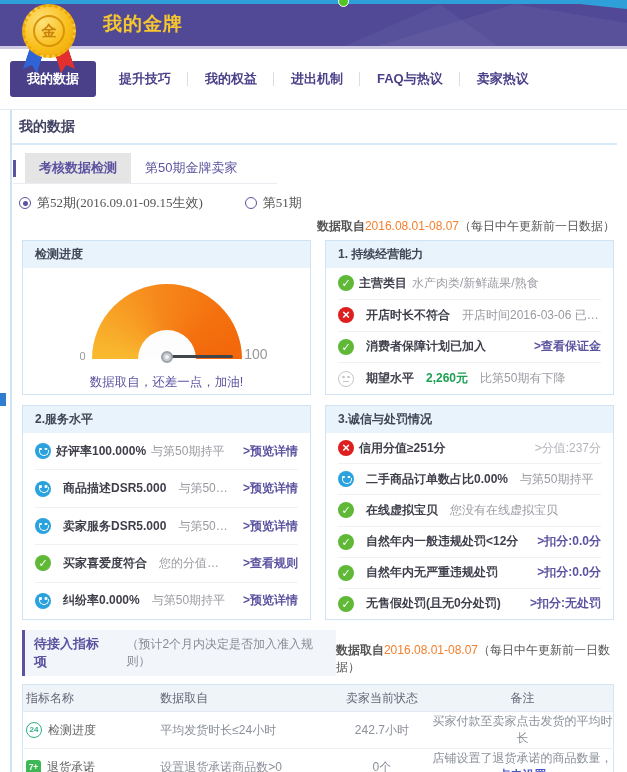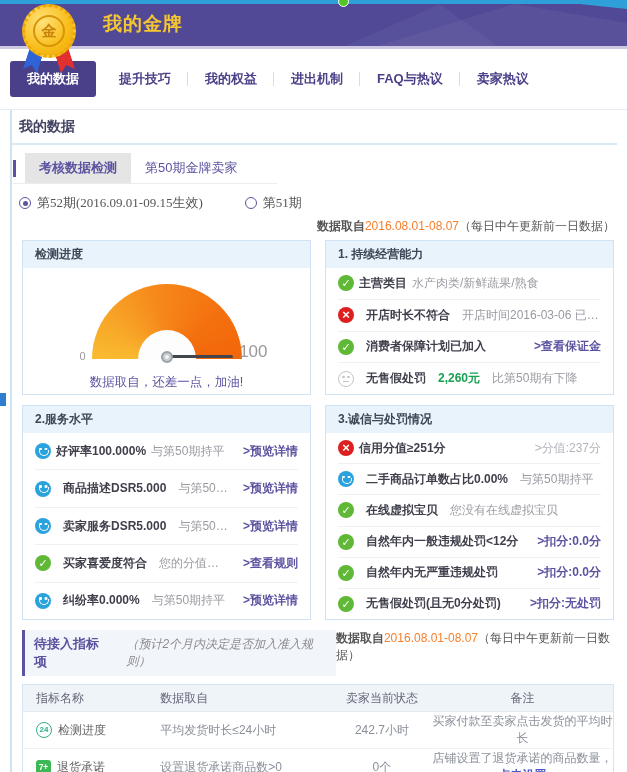--- a/index.html
+++ b/index.html
@@ -102,37 +102,37 @@
   .gauge-arc{width:150px;height:75px;border-radius:150px 150px 0 0;
       background:conic-gradient(from 270deg at 50% 100%,
         #f9bb30 0deg,#f6891b 80deg,#f4700f 140deg,#f2660a 180deg,#f2660a 360deg);}
   .gauge-hole{position:absolute;left:46px;bottom:0;width:58px;height:29px;
       border-radius:58px 58px 0 0;background:#fdfdfd;}
   .needle{position:absolute;left:74px;bottom:1px;width:67px;height:3px;background:#42464b;border-radius:2px;}
   .hub{position:absolute;left:69px;bottom:-4px;width:12px;height:12px;border-radius:50%;
       background:#c7ccd1;border:2px solid #9aa1a8;}
   .hub::after{content:'';position:absolute;left:2px;top:2px;width:4px;height:4px;border-radius:50%;background:#f2f3f4;}
   .gauge-min{position:absolute;left:-12px;bottom:-3px;color:#999;font-size:11px;}
-  .gauge-max{position:absolute;right:-26px;bottom:-3px;color:#999;font-size:17px;}
+  .gauge-max{position:absolute;right:-26px;bottom:-3px;color:#999;font-size:14px;}
   .gauge-msg{text-align:center;color:#5b53a0;margin-top:15px;font-size:12.5px;}
 
   
   .pending{margin:10px 0 0 10px;width:592px;}
-  .pending-head{display:flex;align-items:flex-start;}
+  .pending-head{display:flex;align-items:flex-end;}
   .ph-box{display:inline-flex;align-items:center;background:#f2f5f9;border-left:3px solid #5b53a0;
           padding:5px 14px 5px 9px;}
   .ph-title{color:#5b53a0;font-weight:bold;font-size:13px;}
-  .ph-sub{color:#8a8a94;font-size:12px;margin-left:20px;font-style:italic;}
+  .ph-sub{color:#8a8a94;font-size:12px;margin-left:20px;}
   .ph-note{margin-left:auto;font-size:12px;color:#555;}
   .ptable{width:100%;border-collapse:collapse;margin-top:8px;border:1px solid #d4e5f3;background:#fff;}
   .ptable th{background:#eff4f9;color:#667;font-weight:normal;font-size:12px;height:27px;
              border-bottom:1px solid #e2ebf3;text-align:left;}
   .ptable td{height:37px;color:#8a8f99;font-size:12px;border-bottom:1px solid #eef2f6;text-align:left;}
   .ptable th.c,.ptable td.c{text-align:center;}
-  .ptable th:first-child,.ptable td:first-child{padding-left:13px;}
+  .ptable th:first-child,.ptable td:first-child{padding-left:3px;}
   .ptable th:nth-child(2),.ptable td:nth-child(2){padding-left:8px;}
   .iname{color:#666;}
   .note-link{color:#4a55c8;font-weight:bold;cursor:pointer;text-decoration:none;}
   .ti{display:inline-block;vertical-align:middle;margin-right:6px;}
   .ti-circle{width:16px;height:16px;border-radius:50%;border:1.5px solid #2fae8a;color:#2fae8a;
              font-size:8px;line-height:13px;text-align:center;font-weight:bold;}
   .ti-square{width:15px;height:15px;border-radius:3px;background:#3cb954;color:#fff;
              font-size:8.5px;line-height:15px;text-align:center;font-weight:bold;}
 </style>
 </head>
@@ -223,21 +223,21 @@
           <span class="lbl">开店时长不符合</span>
           <span class="sub">开店时间2016-03-06 已开店156天</span>
         </div>
         <div class="mrow">
           <span class="st pass"></span>
           <span class="lbl">消费者保障计划已加入</span>
           <a class="lnk">&gt;查看保证金</a>
         </div>
         <div class="mrow">
           <span class="st neutral"></span>
-          <span class="lbl">无售假处罚</span>
+          <span class="lbl">期望水平</span>
           <span class="val">2,260元</span>
           <span class="sub">比第50期有下降</span>
         </div>
       </div>
     </div>
 
     <div class="card h2">
       <div class="card-h">2.服务水平</div>
       <div class="card-body">
         <div class="mrow">

